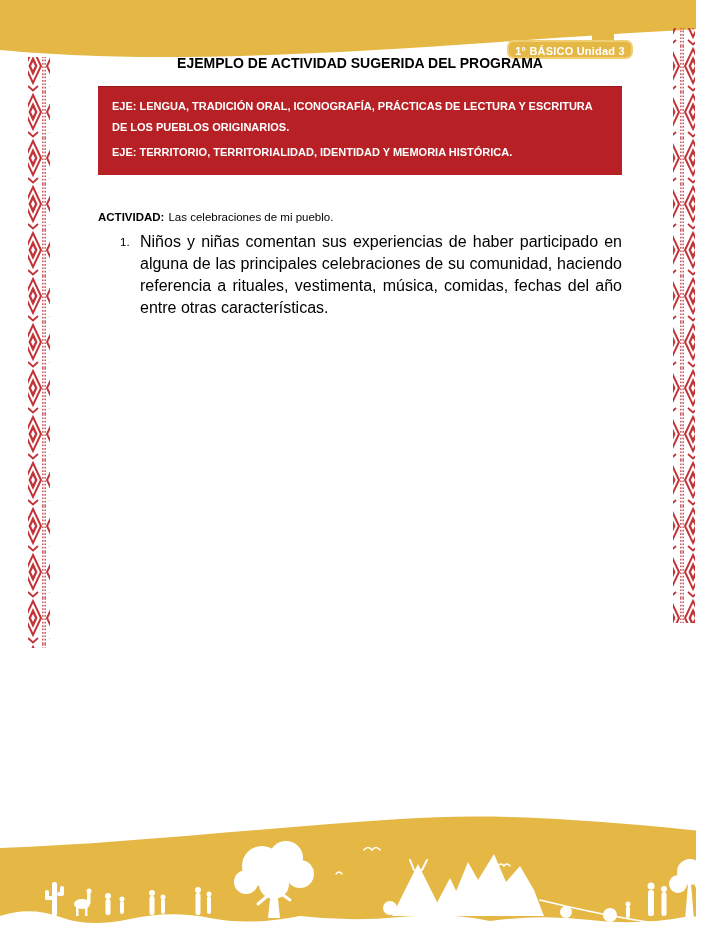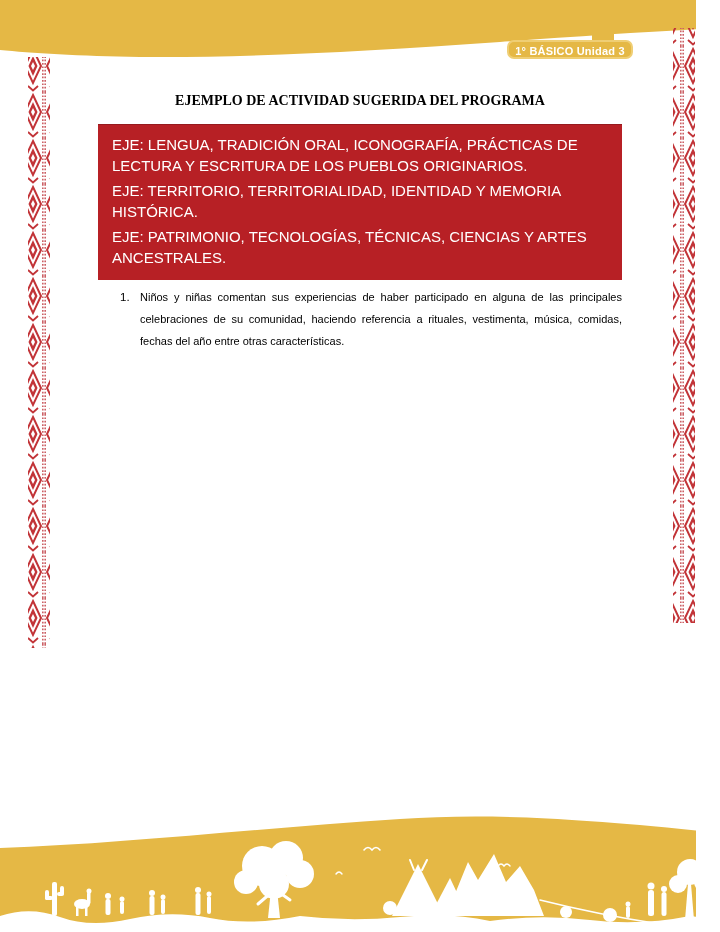--- a/index.html
+++ b/index.html
@@ -17,31 +17,31 @@
   .sil-s{stroke:#ffffff;fill:none;stroke-linecap:round;}
 
   
   .badge{position:absolute;left:507px;top:40px;width:126px;height:19px;z-index:2;
          background:var(--brand-yellow,#E5B845);border:2px solid #EFCE74;border-radius:7px;
          color:#ffffff;font-size:11px;font-weight:bold;line-height:19px;text-align:center;
          box-sizing:border-box;letter-spacing:.2px;}
 
   
   .content{position:absolute;left:98px;top:0;width:524px;z-index:2;color:#1a1a1a;}
-  .title{margin-top:92px;text-align:center;font-size:14px;font-weight:bold;color:#000;line-height:18px;font-family:Liberation Serif, serif;}
+  .title{margin-top:54px;text-align:center;font-size:14px;font-weight:bold;color:#000;line-height:18px;}
   .eje-box{margin-top:14px;background:var(--eje-red,#B72025);padding:10px 14px 12px 14px;
            box-shadow:inset 0 1px 0 rgba(0,0,0,.18);}
-  .eje-item{color:#ffffff;font-size:15px;font-weight:normal;line-height:21px;}
+  .eje-item{color:#ffffff;font-size:11px;font-weight:bold;line-height:21px;}
   .eje-item + .eje-item{margin-top:4px;}
   .activity-line{margin-top:34px;font-size:11.5px;line-height:16px;color:#000;}
   .activity-label{font-weight:bold;margin-right:4px;}
   .examples-label{margin-top:13px;font-size:11.5px;color:#000;}
   .example-row{margin-top:6px;display:flex;align-items:flex-start;}
   .example-number{width:20px;margin-left:22px;flex:0 0 auto;font-size:11.5px;line-height:22px;color:#000;}
-  .example-text{flex:1 1 auto;font-size:11px;line-height:22px;text-align:justify;color:#000;}
+  .example-text{flex:1 1 auto;font-size:16px;line-height:22px;text-align:justify;color:#000;}
 </style>
 </head>
 <body>
 
 <div class="page">
 
   <svg id="bg" viewBox="0 0 720 932" xmlns="http://www.w3.org/2000/svg" aria-hidden="true">
     <defs>
       <pattern id="textile" width="22" height="46" patternUnits="userSpaceOnUse">
         <line class="pat-dash" x1="1.2" y1="0" x2="1.2" y2="46" stroke-width="1.6" stroke-dasharray="1.7 1.7"></line>
@@ -149,23 +149,25 @@
 
   <div class="badge">1° BÁSICO Unidad 3</div>
 
   <div class="content">
 
     <div class="title">EJEMPLO DE ACTIVIDAD SUGERIDA DEL PROGRAMA</div>
 
     <div class="eje-box">
       <div class="eje-item">EJE: LENGUA, TRADICIÓN ORAL, ICONOGRAFÍA, PRÁCTICAS DE LECTURA Y ESCRITURA DE LOS PUEBLOS ORIGINARIOS.</div>
       <div class="eje-item">EJE: TERRITORIO, TERRITORIALIDAD, IDENTIDAD Y MEMORIA HISTÓRICA.</div>
-      <div class="eje-item">EJE: PATRIMONIO, TECNOLOGÍAS, TÉCNICAS, CIENCIAS Y ARTES ANCESTRALES.</div>
     </div>
 
+    <div class="activity-line">
+      <span class="activity-label">ACTIVIDAD:</span><span>Las celebraciones de mi pueblo.</span>
+    </div>
 
 
     <div class="example-row">
       <span class="example-number">1.</span>
       <div class="example-text">Niños y niñas comentan sus experiencias de haber participado en alguna de las principales celebraciones de su comunidad, haciendo referencia a rituales, vestimenta, música, comidas, fechas del año entre otras características.</div>
     </div>
 
   </div>
 </div>
 

